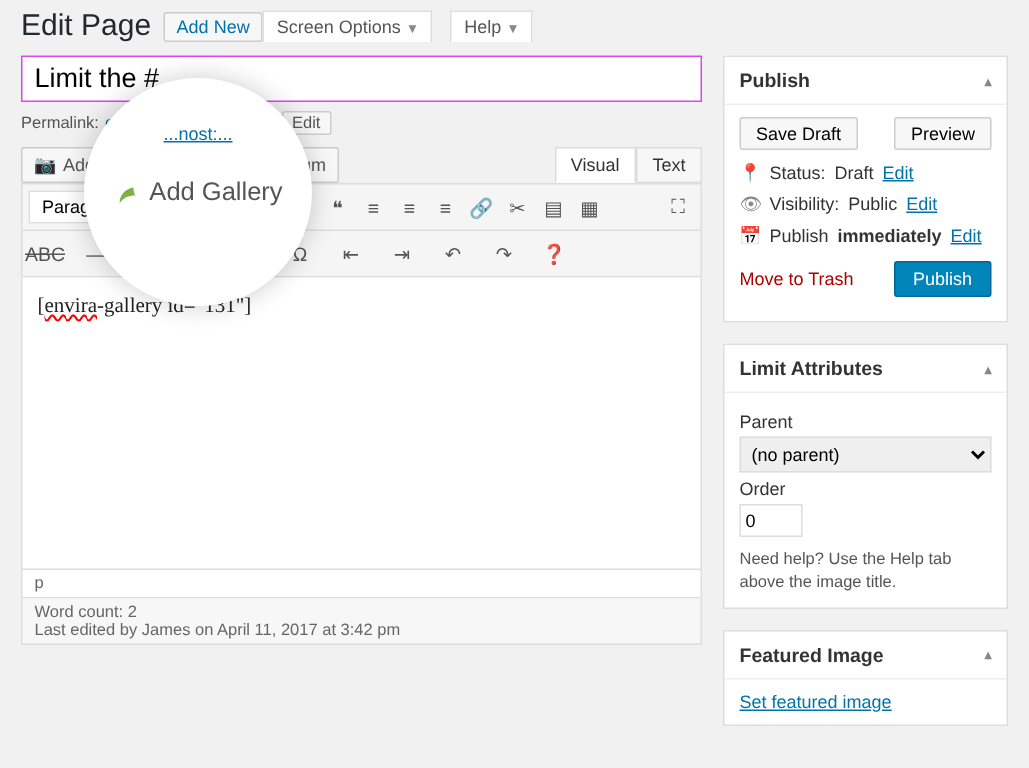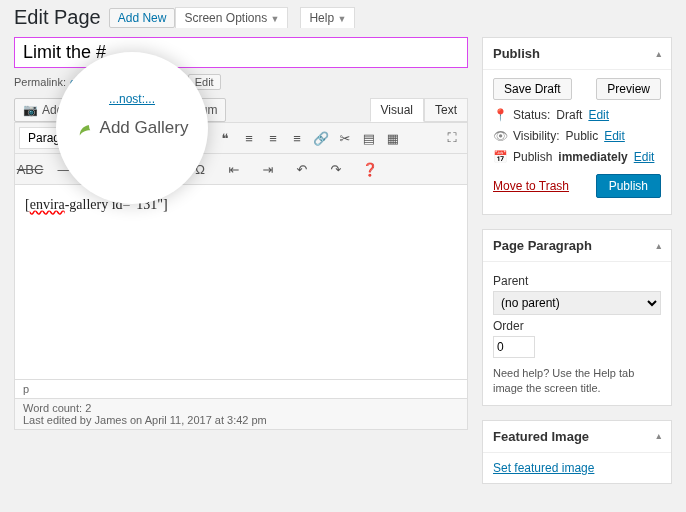--- a/index.html
+++ b/index.html
@@ -32,31 +32,31 @@
 .status { background: #fff; border: 1px solid #ddd; border-top: none; padding: 3px 8px; font-size: 11px; color: #666; }
 .footer { background: #f7f7f7; border: 1px solid #ddd; border-top: none; padding: 3px 8px; font-size: 11px; color: #666; display: flex; justify-content: space-between; flex-direction: column; }
 .metabox { background: #fff; border: 1px solid #ddd; margin-bottom: 14px; }
 .metabox-head { padding: 8px 10px; font-weight: bold; font-size: 13px; border-bottom: 1px solid #eee; display: flex; justify-content: space-between; align-items: center; }
 .metabox-body { padding: 8px 10px; font-size: 12px; }
 .mb-row { display: flex; justify-content: space-between; margin-bottom: 8px; }
 .side-btn { border: 1px solid #ccc; background: #f7f7f7; padding: 3px 10px; font-size: 12px; border-radius: 2px; cursor: pointer; }
 .pub-line { display: flex; align-items: center; gap: 6px; margin: 7px 0; font-size: 12px; color: #333; }
 .pub-line .ico { width: 14px; color: #888; }
 .edit-link { color: #0073aa; text-decoration: underline; cursor: pointer; }
-.trash-link { color: #a00; text-decoration: underline; cursor: pointer; text-align: center; }
+.trash-link { color: #a00; cursor: pointer; text-align: center; }
 .primary-btn { background: #0085ba; color: #fff; border: 1px solid #006799; padding: 4px 12px; font-size: 12px; border-radius: 2px; cursor: pointer; }
 .label { display: block; margin: 4px 0 3px; font-size: 12px; }
 .select { width: 100%; border: 1px solid #ddd; padding: 3px; font-size: 12px; }
 .num-input { width: 42px; border: 1px solid #ddd; padding: 3px; font-size: 12px; }
 .help-text { font-size: 11px; color: #555; margin-top: 8px; line-height: 1.4; }
 .link { color: #0073aa; text-decoration: underline; cursor: pointer; }
 .magnifier { position: absolute; top: 52px; left: 56px; width: 152px; height: 152px; border-radius: 50%; background: #fff; box-shadow: 0 0 18px rgba(0,0,0,0.2); display: flex; align-items: center; justify-content: center; z-index: 10; }
 .magnified { display: flex; align-items: center; gap: 6px; font-size: 17px; color: #555; }
 .leaf { width: 18px; height: 18px; }
-.mag-top { position: absolute; top: 40px; color: #0073aa; font-size: 12px; text-decoration: underline; }
+.mag-top { position: absolute; top: 30px; color: #0073aa; font-size: 12px; text-decoration: underline; }
 </style>
 </head>
 <body>
 
 <div class="topbar">
   <div class="topbar-left">
     <h1 class="page-title">Edit Page</h1>
     <button class="btn-outline">Add New</button>
   </div>
   <div style="display:flex;gap:12px">
@@ -170,29 +170,29 @@
           </div>
         <div class="mb-row" style="margin-top:10px;align-items:center">
           <span class="trash-link">Move to Trash</span>
           <button class="primary-btn">Publish</button>
         </div>
       </div>
     </div>
 
     <div class="metabox">
       <div class="metabox-head">
-          <span>Page Paragraph</span>
+          <span>Limit Attributes</span>
           <span class="triangle">▴</span>
         </div>
       <div class="metabox-body">
         <label class="label">Parent</label>
         <select class="select"><option>(no parent)</option></select>
         <label class="label">Order</label>
         <input class="num-input" value="0" style="">
-        <div class="help-text">Need help? Use the Help tab image the screen title.</div>
+        <div class="help-text">Need help? Use the Help tab above the image title.</div>
       </div>
     </div>
 
     <div class="metabox">
       <div class="metabox-head">
           <span>Featured Image</span>
           <span class="triangle">▴</span>
         </div>
       <div class="metabox-body">
         <span class="link">Set featured image</span>

